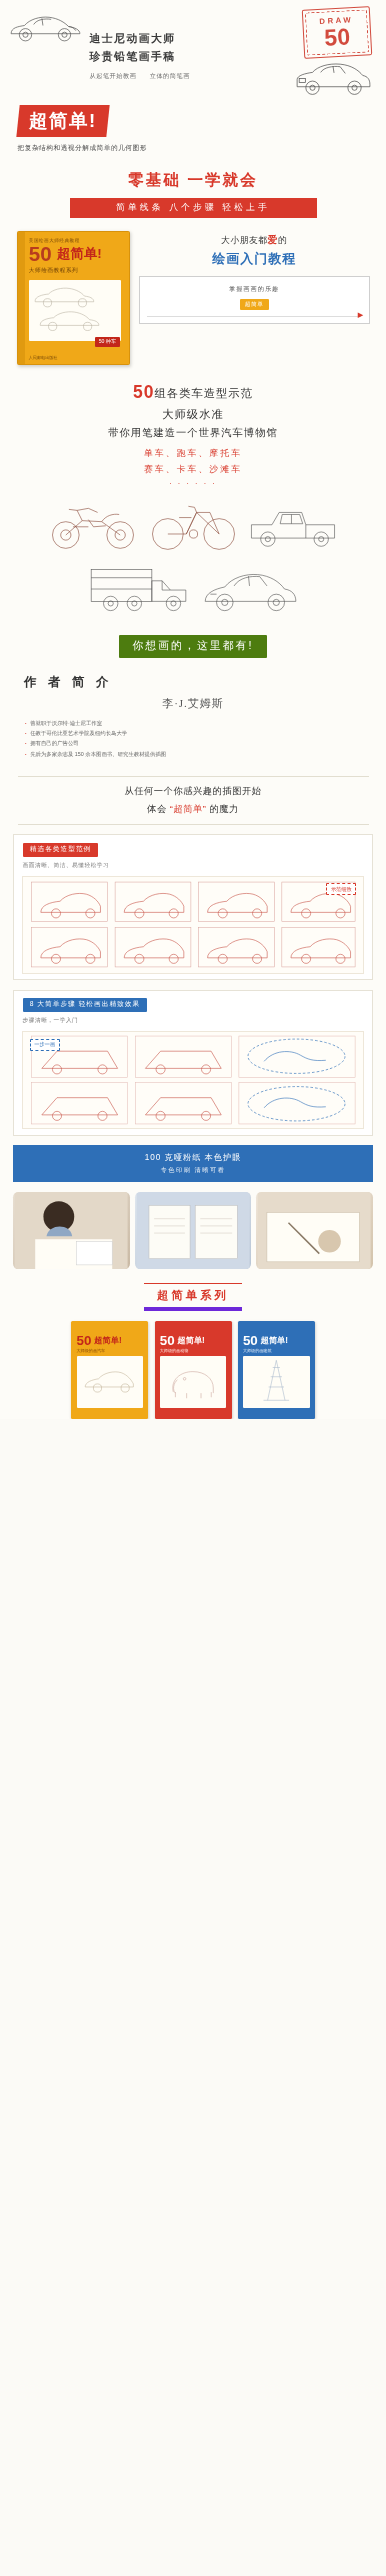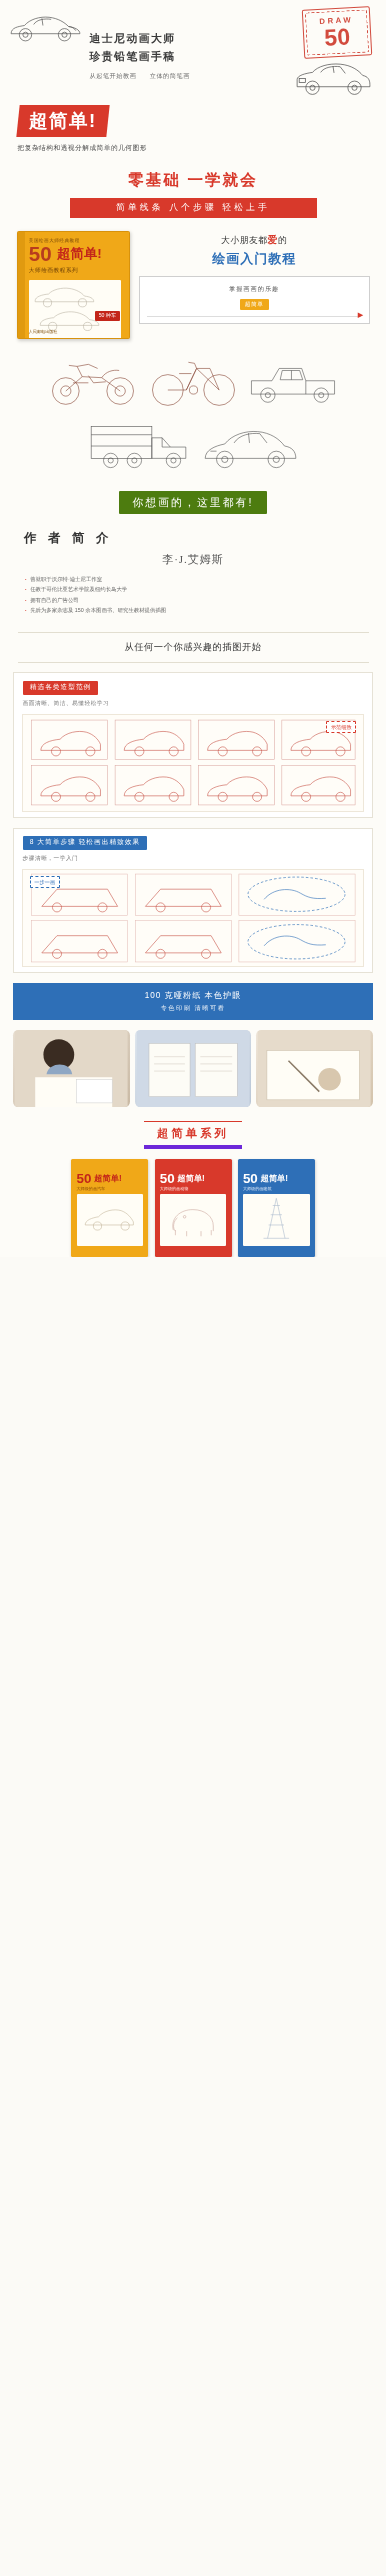--- a/index.html
+++ b/index.html
@@ -136,21 +136,21 @@
 
   
   .bookrow {
     display: flex;
     gap: 9.3px;
     padding: 13.4px 16.5px 5.2px 16.5px;
     align-items: flex-start;
   }
   .bookcover {
     width: 113px;
-    height: 108px;
+    height: 134px;
     background: #f0a818;
     border: 0.5px solid #d8920c;
     border-radius: 1.5px;
     position: relative;
     box-shadow: 1px 1.5px 3.6px rgba(0,0,0,.18);
     overflow: hidden;
     flex: 0 0 auto;
   }
   .bookcover .spine {
     position: absolute; left: 0; top: 0; bottom: 0; width: 7.2px;
@@ -570,20 +570,32 @@
       <div class="rp-line2">绘画入门教程</div>
       <div class="rp-box">
         <div class="rp-box-title">掌握画画的乐趣</div>
         <div class="rp-tag">超简单</div>
         <div class="rp-rule"></div>
         <div class="rp-arrow">▶</div>
       </div>
     </div>
   </div>
 
+  <div class="fifty">
+    <div class="fifty-l1">
+      <span class="n">50</span><span>组各类车造型示范</span>
+    </div>
+    <div class="fifty-l2">大师级水准</div>
+    <div class="fifty-l3">带你用笔建造一个世界汽车博物馆</div>
+    <div class="fifty-tags">
+      <div>单车、跑车、摩托车</div>
+      <div>赛车、卡车、沙滩车</div>
+      <div class="fifty-dots">· · · · · ·</div>
+    </div>
+  </div>
 
   <div class="sketchzone">
     <div class="sketchrow">
       <svg class="sk" width="98" height="59" viewBox="0 0 190 115">
         <g fill="none" stroke="#8a4a3a" stroke-width="1.2">
           <circle cx="42" cy="78" r="26"></circle>
             <circle cx="42" cy="78" r="10"></circle>
           <circle cx="148" cy="78" r="26"></circle>
             <circle cx="148" cy="78" r="10"></circle>
           <path d="M42 78 L74 50 L112 52 L148 78"></path>
@@ -661,20 +673,23 @@
     <ul class="author-list">
       <li>曾就职于沃尔特·迪士尼工作室</li>
       <li>任教于哥伦比亚艺术学院及纽约长岛大学</li>
       <li>拥有自己的广告公司</li>
       <li>先后为多家杂志及 150 余本图画书、研究生教材提供插图</li>
     </ul>
   </div>
 
   <div class="interest">
     <div class="i1">从任何一个你感兴趣的插图开始</div>
+    <div class="i2">
+      <span>体会 </span><em>“超简单”</em><span> 的魔力</span>
+    </div>
   </div>
 
   <div class="feature">
     <div class="feature-head">精选各类造型范例</div>
     <div class="feature-sub">画面清晰、简洁、易懂轻松学习</div>
     <div class="feature-imgwrap">
       <svg viewBox="0 0 660 190" width="100%" height="100%">
         <g fill="none" stroke="#d8a09a" stroke-width="1">
           <rect x="10" y="10" width="150" height="78"></rect>
             <rect x="175" y="10" width="150" height="78"></rect>

